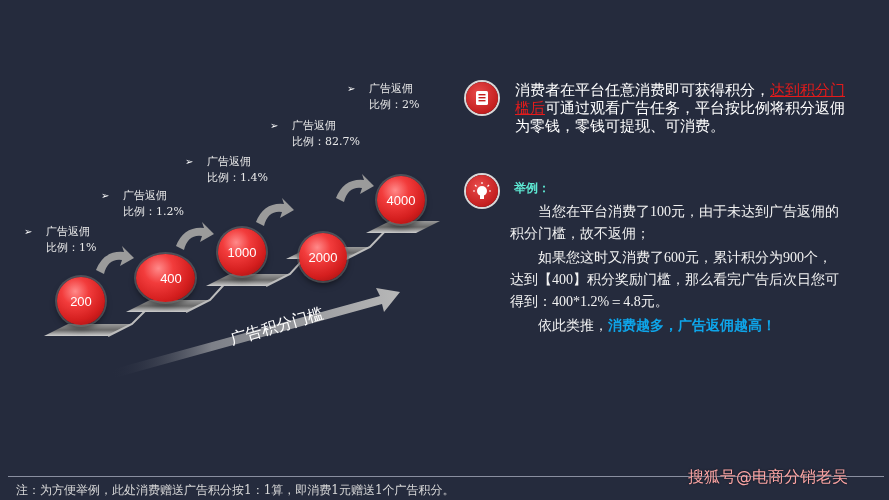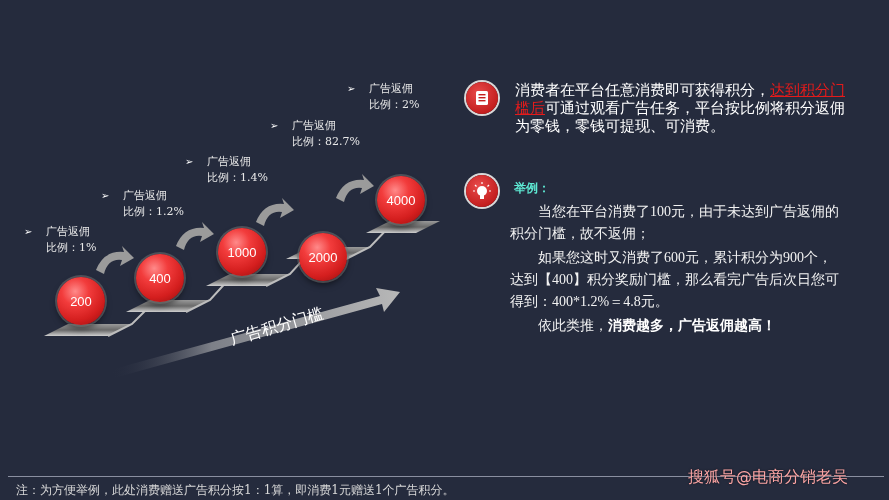--- a/index.html
+++ b/index.html
@@ -17,21 +17,21 @@
 
   .icon-circle { position:absolute; width:32px; height:32px; border-radius:50%;
                  background: radial-gradient(circle at 40% 35%, #e84a4a 0%, #c41f1f 70%, #8f1212 100%);
                  box-shadow: 0 0 0 2px #d9d9d9; display:flex; align-items:center; justify-content:center; }
   .intro { position:absolute; left:515px; top:81px; width:330px; font-size:15px; line-height:18px; font-weight:normal; color:#fff; }
   .intro .hl { color:#e31b1b; text-decoration:underline; }
   .ex-title { position:absolute; left:514px; top:180px; font-size:12px; font-weight:bold; color:#5eead4; }
   .ex-body { position:absolute; left:510px; top:201px; width:332px; font-size:14px; line-height:22px; color:#f2f2f2; font-family:"Liberation Sans", sans-serif; }
   .ex-body p { margin:0 0 2px 0; text-indent:2em;font-family:Liberation Serif, serif; }
   .u { text-decoration:underline; }
-  .red-bold { color:#ffffff; font-weight:bold; }
+  .red-bold { color:#0ea5e9; font-weight:bold; }
 
   .footer-line { position:absolute; left:8px; top:476px; width:876px; height:1px; background:#8a8fa0; }
   .footnote { position:absolute; left:16px; top:482px; font-family:"DejaVu Serif", serif; font-size:12px; color:#d8d8d8; }
   .watermark { position:absolute; left:688px; top:467px; font-size:16px; color:#fca5a5; text-shadow:0 0 2px rgba(0,0,0,0.7); }
 </style>
 </head>
 <body>
 
 <svg class="stairs" width="460" height="400">
   <defs>
@@ -89,21 +89,21 @@
   <div>广告返佣</div>
   <div>比例：82.7%</div>
 </div>
 <div class="tier-label" style="left:369px; top:81px;">
   <span class="arrow">➢</span>
   <div>广告返佣</div>
   <div>比例：2%</div>
 </div>
 
 <div class="ball" style="left:57px; top:277px;">200</div>
-<div class="ball" style="left:136px; top:254px;">400</div>
+<div class="ball" style="left:136px; top:254px;padding-left:11px;">400</div>
 <div class="ball" style="left:218px; top:228px;">1000</div>
 <div class="ball" style="left:299px; top:201px;margin-top:32px;">2000</div>
 <div class="ball" style="left:377px; top:176px;">4000</div>
 
 <div class="axis-label">广告积分门槛</div>
 
 <div class="icon-circle" style="left:466px; top:82px;">
   <svg width="14" height="16" viewBox="0 0 14 16">
     <rect x="1" y="1" width="12" height="14" rx="1.5" fill="#fff"></rect>
     <rect x="3.5" y="4" width="7" height="1.4" fill="#c41f1f"></rect>

